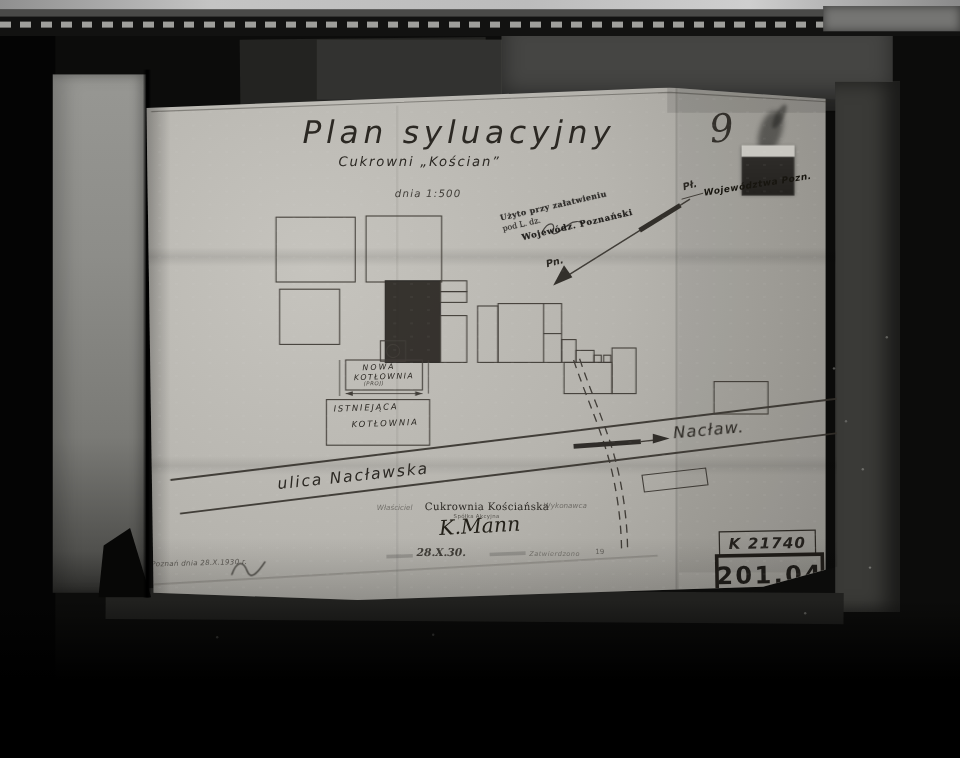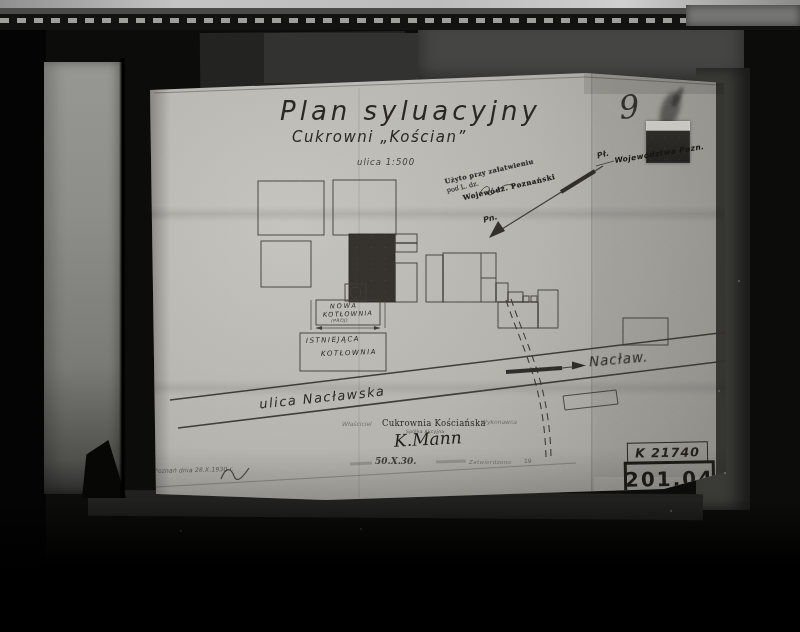--- a/index.html
+++ b/index.html
@@ -31,21 +31,21 @@
   .leftpage{left:44px;top:62px;width:78px;height:432px;
             background:linear-gradient(180deg,#979793 0%,#8d8d89 35%,#7a7a76 70%,#50504d 92%,#2c2c2a 100%);
             box-shadow:inset -6px 0 8px rgba(0,0,0,.25), inset 10px 0 14px rgba(0,0,0,.18);}
   .leftpage-wedge{left:82px;top:440px;width:44px;height:58px;background:#070706;
                   clip-path:polygon(10% 25%,60% 0,100% 100%,0 100%);}
   .seam{left:119px;top:58px;width:7px;height:440px;
         background:linear-gradient(90deg,rgba(0,0,0,0),#000 45%,#000 65%,rgba(0,0,0,0));}
   
   .sheet{left:0;top:0;width:688px;height:632px;
          clip-path:polygon(122px 90px,558px 73px,696px 83px,698px 472px,636px 489px,298px 500px,128px 494px);
-         background:radial-gradient(ellipse at 38% 35%,#c6c4be 0%,#b6b4ae 42%,#a19f99 72%,#8b8983 100%);margin-left:28px;}
+         background:radial-gradient(ellipse at 38% 35%,#c6c4be 0%,#b6b4ae 42%,#a19f99 72%,#8b8983 100%);}
   .sheet::after{content:"";position:absolute;inset:0;
          background-image:radial-gradient(rgba(255,255,255,.20) 1px,transparent 1.3px);
          background-size:14px 11px;opacity:.22;}
   .crease-v1{left:563px;top:72px;width:3px;height:420px;
              background:linear-gradient(90deg,rgba(0,0,0,.18),rgba(0,0,0,.02));}
   .tint-right{left:566px;top:72px;width:132px;height:405px;background:rgba(0,0,0,.06);}
   .crease-v2{left:330px;top:88px;width:2px;height:410px;background:rgba(0,0,0,.05);}
   .crease-h1{left:122px;top:206px;width:576px;height:16px;
              background:linear-gradient(180deg,rgba(0,0,0,0),rgba(0,0,0,.09),rgba(0,0,0,0));}
   .crease-h2{left:122px;top:380px;width:576px;height:16px;
@@ -61,21 +61,21 @@
              box-shadow:inset 0 0 0 1px rgba(255,255,255,.07),0 0 3px rgba(0,0,0,.4);}
   .smudge1{left:633px;top:92px;width:18px;height:36px;background:rgba(22,22,19,.5);
            border-radius:50% 40% 50% 45%;transform:rotate(16deg);filter:blur(2px);}
   .smudge2{left:646px;top:86px;width:7px;height:22px;background:rgba(22,22,19,.45);
            border-radius:50%;transform:rotate(28deg);filter:blur(1.5px);}
   
   .t{position:absolute;color:#2b2823;white-space:nowrap;}
   .it{font-style:italic;}
   .ser{font-family:"DejaVu Serif",serif;}
   #title{left:252px;top:96px;font-size:26px;letter-spacing:4px;}
-  #subtitle{left:264px;top:128px;font-size:15px;letter-spacing:1.5px;}
+  #subtitle{left:282px;top:128px;font-size:11px;letter-spacing:1.5px;}
   #scale{left:329px;top:157px;font-size:8.5px;letter-spacing:1px;opacity:.85;}
   #page9{left:591px;top:88px;font-size:32px;color:#33302b;transform:rotate(-6deg);}
   #pl-label{left:569px;top:150px;font-size:8px;font-weight:bold;transform:rotate(-15deg);}
   #pn-label{left:455px;top:214px;font-size:8px;font-weight:bold;transform:rotate(-15deg);}
   .stampblock{left:416px;top:178px;width:140px;transform:rotate(-13deg);transform-origin:left top;
               font-family:"DejaVu Serif",serif;color:#141210;line-height:1.45;
               text-shadow:0 0 .7px rgba(10,10,10,.7);}
   .stampblock .s1{font-size:6.5px;font-weight:bold;letter-spacing:.4px;opacity:.82;}
   .stampblock .s2{font-size:6.5px;opacity:.8;}
   .stampblock .s3{font-size:7px;font-weight:bold;letter-spacing:.6px;margin-left:14px;opacity:.9;}
@@ -208,21 +208,21 @@
         <path d="M193 479 c5 -13 10 -11 13 -3 c3 8 9 1 15 -8" stroke="#262420" stroke-width="1.2" opacity="0.85"></path>
       </g>
     </svg>
 
     <div class="abs smudge1"></div>
     <div class="abs smudge2"></div>
     <div class="abs stampdark"></div>
 
     <div class="t it" id="title">Plan syluacyjny</div>
     <div class="t it" id="subtitle">Cukrowni „Kościan”</div>
-    <div class="t it" id="scale">ulica 1:500</div>
+    <div class="t it" id="scale">dnia 1:500</div>
     <div class="t it ser" id="page9">9</div>
     <div class="t it" id="pl-label">Pł.</div>
     <div class="t it" id="pn-label">Pn.</div>
 
     <div class="t stampblock">
       <div class="s1">Użyto przy załatwieniu</div>
       <div class="s2">pod L. dz.</div>
       <div class="s3">Wojewódz. Poznański</div>
     </div>
     <div class="t it" id="stampnote">Województwa Pozn.</div>
@@ -233,21 +233,21 @@
     <div class="t it" id="nowa2">KOTŁOWNIA</div>
     <div class="t it" id="proj">(PROJ)</div>
     <div class="t it" id="ist1">ISTNIEJĄCA</div>
     <div class="t it" id="ist2">KOTŁOWNIA</div>
 
     <div class="t it" id="ownerlbl">Właściciel</div>
     <div class="t ser" id="owner">Cukrownia Kościańska</div>
     <div class="t" id="ownersub">Spółka Akcyjna</div>
     <div class="t it" id="makerlbl">Wykonawca</div>
     <div class="t it ser" id="signature">K.Mann</div>
-    <div class="t it ser" id="datemid">50.X.30.</div>
+    <div class="t it ser" id="datemid">28.X.30.</div>
     <div class="t it" id="approvedlbl">Zatwierdzono</div>
     <div class="t" id="approvedyr">19</div>
     <div class="t it" id="dateleft">Poznań dnia 28.X.1930 r.</div>
     <div class="faintbar" style="left:322px;top:462px;width:22px;"></div>
     <div class="faintbar" style="left:408px;top:460px;width:30px;"></div>
 
     <div class="refbox" id="ref1">
       <span>K 21740</span>
     </div>
     <div class="refbox" id="ref2">

